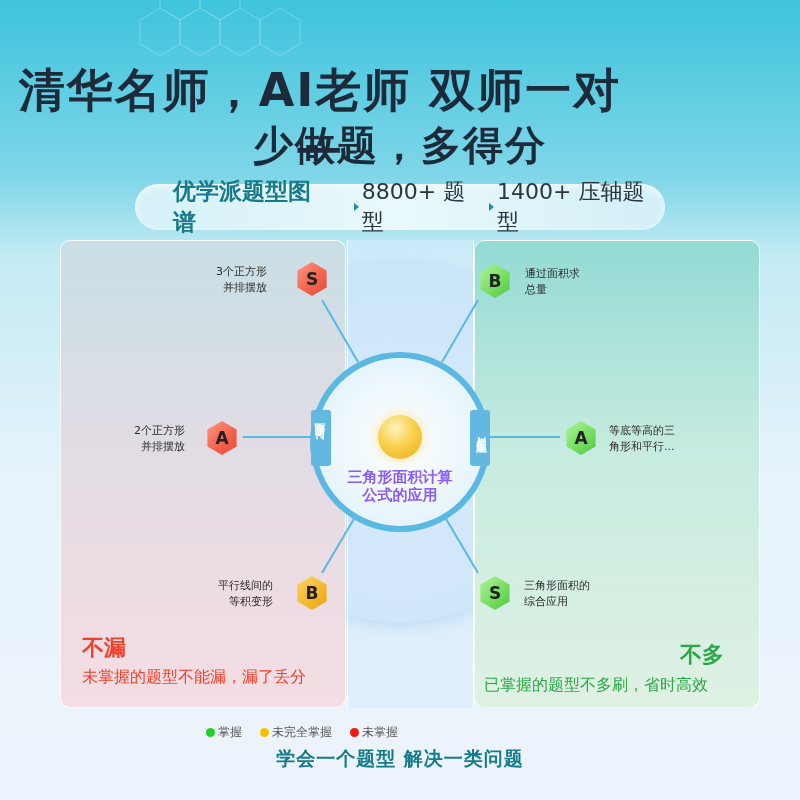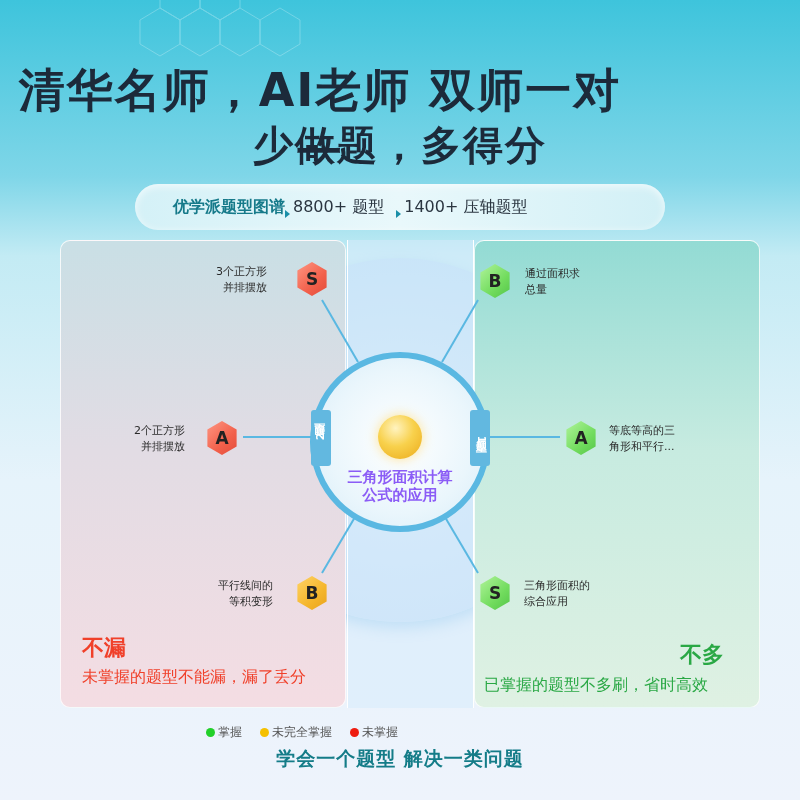--- a/index.html
+++ b/index.html
@@ -18,22 +18,22 @@
     position: absolute; top: 118px; left: 0; width: 800px; text-align: center;
     font-size: 40px; font-weight: bold; color: #1c2a3a; letter-spacing: 2px;
   }
   .pill {
     position: absolute; top: 184px; left: 135px; width: 530px; height: 46px;
     border-radius: 23px;
     background: linear-gradient(90deg, #d4f1f7, #e9f8fb 50%, #d2f0f6);
     box-shadow: 0 2px 8px rgba(255,255,255,.7) inset;
     display: flex; align-items: center; padding-left: 38px;
   }
-  .pill .brand { font-size: 16px; font-weight: bold; color: #167a8a; }
-  .pill .stat { font-size: 16px; color: #2a3540; margin-right: 12px; display: flex; align-items: flex-end; }
+  .pill .brand { font-size: 23px; font-weight: bold; color: #167a8a; margin-right: 32px; }
+  .pill .stat { font-size: 22px; color: #2a3540; margin-right: 12px; display: flex; align-items: center; }
   .pill .tri { width: 0; height: 0; border-left: 5px solid #1a8fa8; border-top: 4px solid transparent; border-bottom: 4px solid transparent; margin-right: 3px; }
 
   .panel { position: absolute; top: 240px; width: 286px; height: 468px; border-radius: 10px; border: 1px solid rgba(255,255,255,.8); }
   .panel-left { left: 60px; background: linear-gradient(180deg, #c9dfe5 0%, #e2dce4 45%, #f4dde3 100%); }
   .panel-right { left: 474px; background: linear-gradient(180deg, #93dbd4 0%, #c7ebe0 45%, #dff1e3 100%); }
 
   .outer-circle {
     position: absolute; left: 218px; top: 258px; width: 364px; height: 364px; border-radius: 50%;
     background: radial-gradient(circle, rgba(210,232,250,.7) 0%, rgba(180,215,245,.65) 70%, rgba(140,195,240,.7) 100%);
     box-shadow: 0 6px 14px rgba(90,170,225,.45);

